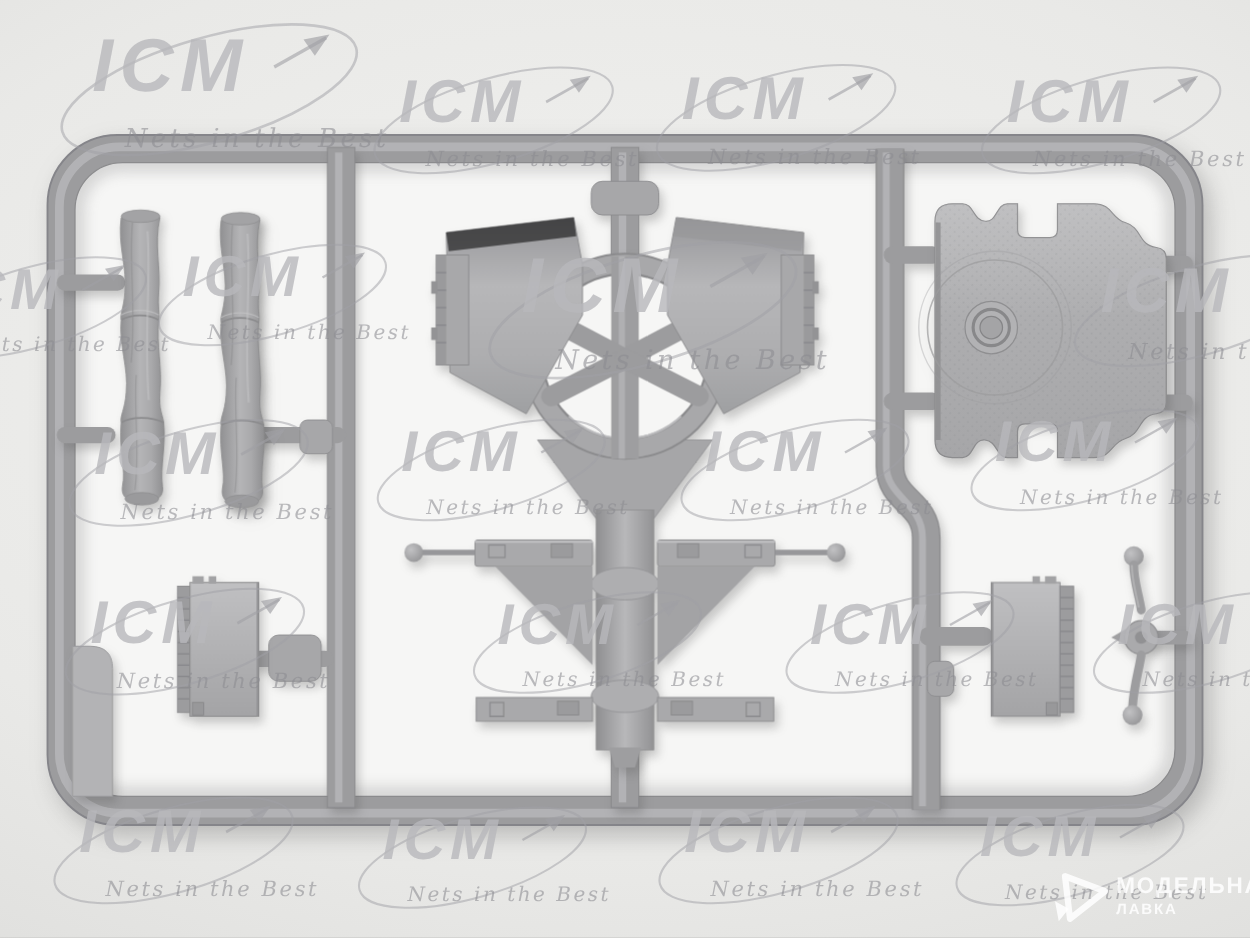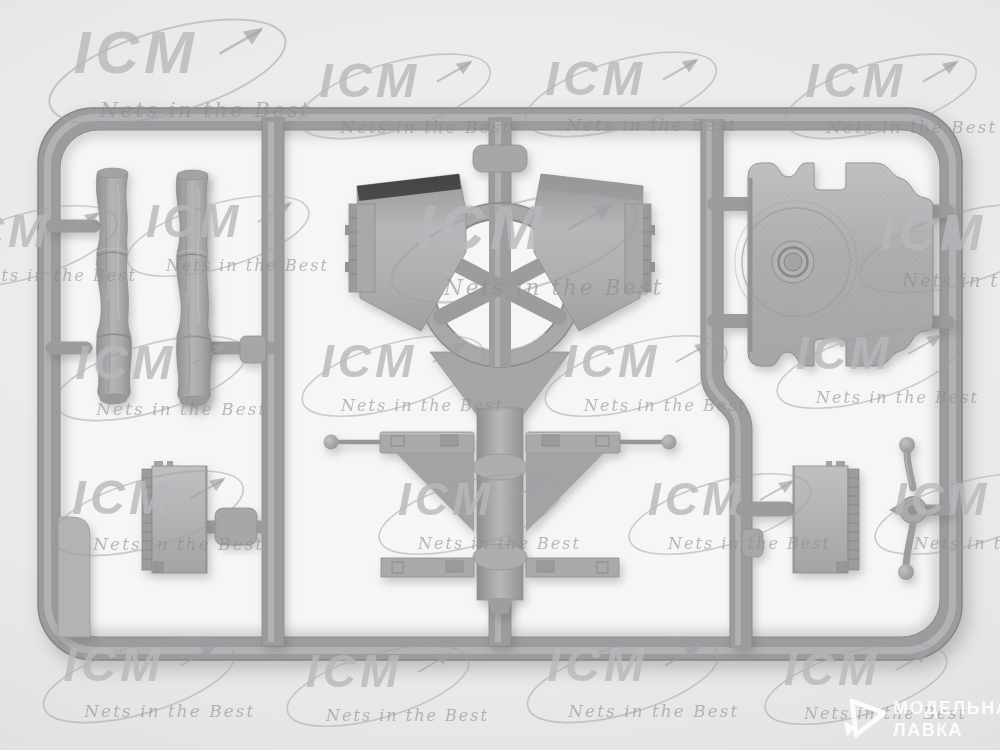--- a/index.html
+++ b/index.html
@@ -12,21 +12,21 @@
   #wm-layer{position:absolute;left:0;top:0;width:1000px;height:750px;pointer-events:none;}
   .wm{position:absolute;width:210px;height:110px;transform-origin:0 0;}
   .wm-ellipse{position:absolute;left:0;top:0;}
   .wm-icm{position:absolute;left:26px;top:4px;font:italic 700 46px "Liberation Sans",sans-serif;
           letter-spacing:4px;color:rgba(184,184,187,0.80);}
   .wm-script{position:absolute;left:46px;top:66px;font:italic 400 16px "DejaVu Serif",serif;
           letter-spacing:2px;color:rgba(140,140,145,0.58);white-space:nowrap;}
   .shop-wm{position:absolute;left:836px;top:694px;width:164px;height:56px;color:rgba(255,255,255,0.85);}
   .shop-icon{position:absolute;left:6px;top:3px;}
   .shop-line1{position:absolute;left:57px;top:4px;font-weight:700;font-size:18px;letter-spacing:1.5px;}
-  .shop-line2{position:absolute;left:57px;top:26px;font-weight:700;font-size:18px;letter-spacing:1.5px;}
+  .shop-line2{position:absolute;left:57px;top:26px;font-weight:700;font-size:12px;letter-spacing:1.5px;}
 </style>
 </head>
 <body>
 
 <div class="photo">
 
 <svg id="sprue" width="1000" height="750" viewBox="0 0 1000 750">
   <defs>
     <linearGradient id="rollG" x1="0" y1="0" x2="1" y2="0">
       <stop offset="0" stop-color="#919193"></stop>

